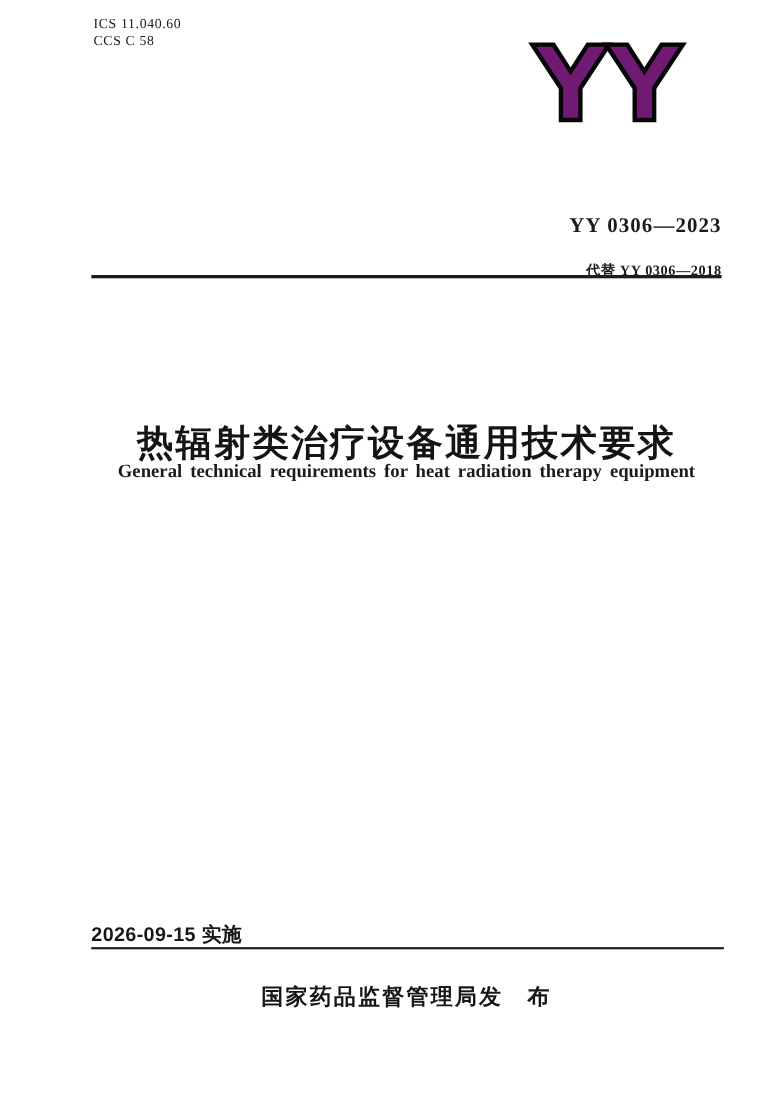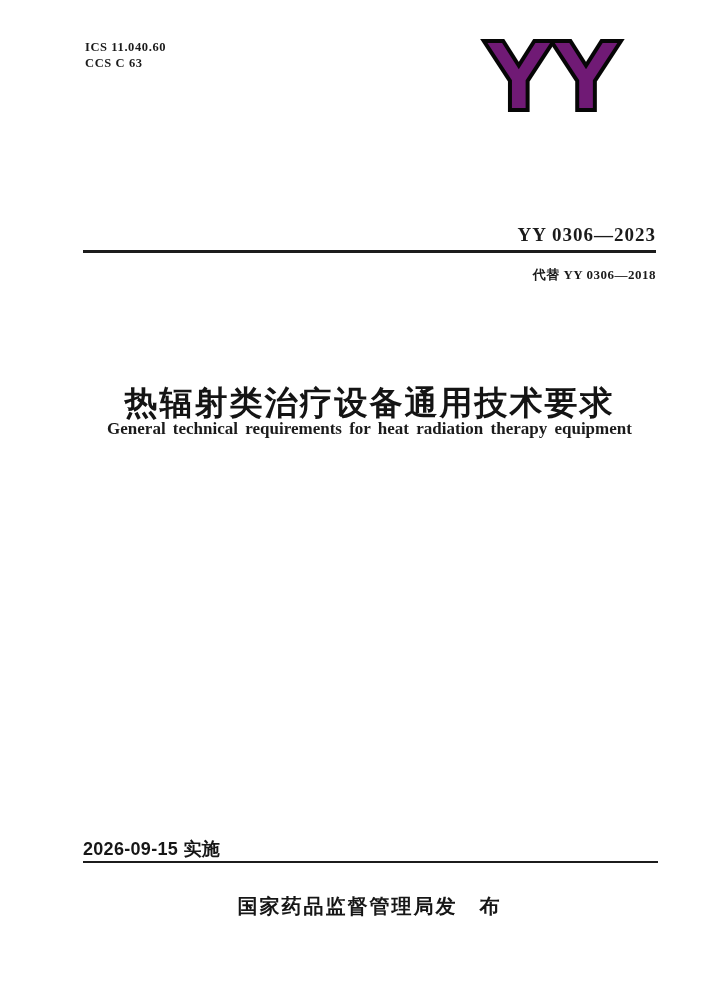--- a/index.html
+++ b/index.html
@@ -17,23 +17,23 @@
     width: 707px;
     height: 1000px;
     background: #ffffff;
     overflow: hidden;
   }
 
   
   .ics-block {
     position: absolute;
     left: 85px;
-    top: 40px;
+    top: 14px;
     font-family: "Liberation Serif", "DejaVu Serif", serif;
-    font-weight: bold;
+    font-weight: normal;
     font-size: 12.5px;
     line-height: 1.25;
     letter-spacing: 0.6px;
     color: #1b1b1b;
   }
 
   
   .yy-logo {
     position: absolute;
     top: 43px;
@@ -72,21 +72,20 @@
     right: 51px;
     top: 195px;
     text-align: right;
     font-family: "Liberation Serif", "DejaVu Serif", serif;
     color: #1b1b1b;
   }
   .std-number {
     font-size: 19px;
     font-weight: bold;
     letter-spacing: 1px;
-    margin-top: 29px;
   }
   .std-replaces {
     margin-top: 20px;
     font-size: 13px;
     font-weight: bold;
     letter-spacing: 0.5px;
   }
 
   .rule-top {
     position: absolute;
@@ -152,21 +151,21 @@
     white-space: nowrap;
   }
 </style>
 </head>
 <body>
 
 <div class="page">
 
   <div class="ics-block">
     <div>ICS 11.040.60</div>
-    <div>CCS C 63</div>
+    <div>CCS C 58</div>
   </div>
 
   <div class="yy-logo">YY</div>
 
 
   <div class="std-number-block">
     <div class="std-number">YY 0306—2023</div>
     <div class="std-replaces">代替 YY 0306—2018</div>
   </div>
 

